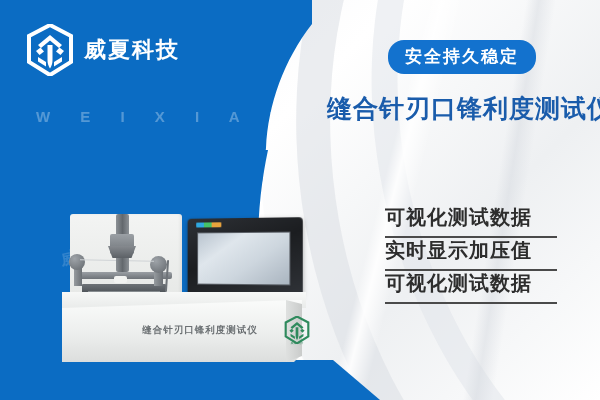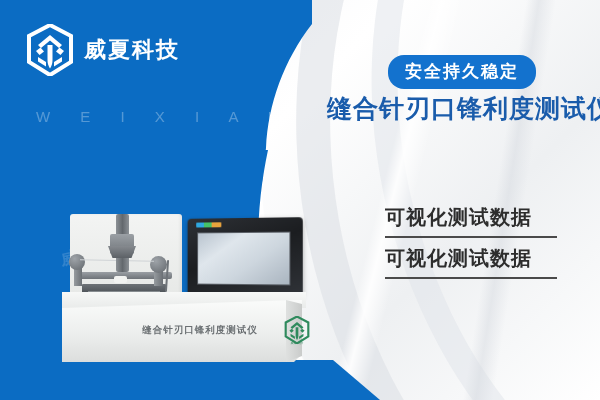--- a/index.html
+++ b/index.html
@@ -60,54 +60,54 @@
     font-family:"DejaVu Sans","Liberation Sans",sans-serif;
   }
   .logo-en{
     color:#ffffff;font-size:11.5px;font-weight:bold;letter-spacing:2.2px;
     margin-top:3px;line-height:1;
   }
 
   
   .watermark{
     position:absolute;left:36px;top:108px;
-    font-size:15px;letter-spacing:13px;font-weight:400;
+    font-size:15px;letter-spacing:13px;font-weight:700;
     color:rgba(255,255,255,0.30);white-space:nowrap;
   }
   .watermark2{
     position:absolute;left:60px;top:240px;
     font-size:17px;letter-spacing:4px;font-weight:bold;
     color:rgba(255,255,255,0.16);white-space:nowrap;
     transform:rotate(-12deg);
   }
   .watermark3{
     position:absolute;left:230px;top:250px;
     font-size:15px;letter-spacing:3px;font-weight:bold;
     color:rgba(255,255,255,0.20);white-space:nowrap;
     transform:rotate(-12deg);
   }
 
   
   .badge{
-    position:absolute;left:388px;top:55px;
+    position:absolute;left:388px;top:40px;
     padding:5px 17px 6px;border-radius:16px;background:#1372ce;
     color:#ffffff;font-size:17px;font-weight:bold;letter-spacing:2px;
     font-family:"DejaVu Sans","Liberation Sans",sans-serif;
     white-space:nowrap;
   }
   .headline{
     position:absolute;left:327px;top:92px;
     color:#1a5cab;font-size:25px;font-weight:bold;letter-spacing:1px;
     font-family:"DejaVu Sans","Liberation Sans",sans-serif;
     white-space:nowrap;
   }
 
   
   .features{position:absolute;left:385px;top:205px;width:192px;}
-  .feature{margin-bottom:8px;}
+  .feature{}
   .feature-text{
     color:#2d2d2d;font-size:20px;font-weight:bold;letter-spacing:1px;
     font-family:"DejaVu Sans","Liberation Sans",sans-serif;
     white-space:nowrap;line-height:1.25;
   }
   .feature-rule{
     height:2px;background:#4a4a4a;margin-top:6px;width:172px;
   }
 
   
@@ -232,20 +232,24 @@
 
   <div class="badge">安全持久稳定</div>
   <div class="headline">缝合针刃口锋利度测试仪</div>
 
   <div class="features">
     <div class="feature">
       <div class="feature-text">可视化测试数据</div>
       <div class="feature-rule"></div>
     </div>
     <div class="feature">
+      <div class="feature-text">实时显示加压值</div>
+      <div class="feature-rule"></div>
+    </div>
+    <div class="feature">
       <div class="feature-text">可视化测试数据</div>
       <div class="feature-rule"></div>
     </div>
   </div>
 
   <div class="machine">
     <div class="mach-backpanel"></div>
 
     <div>
       <div class="fx-shadow"></div>

